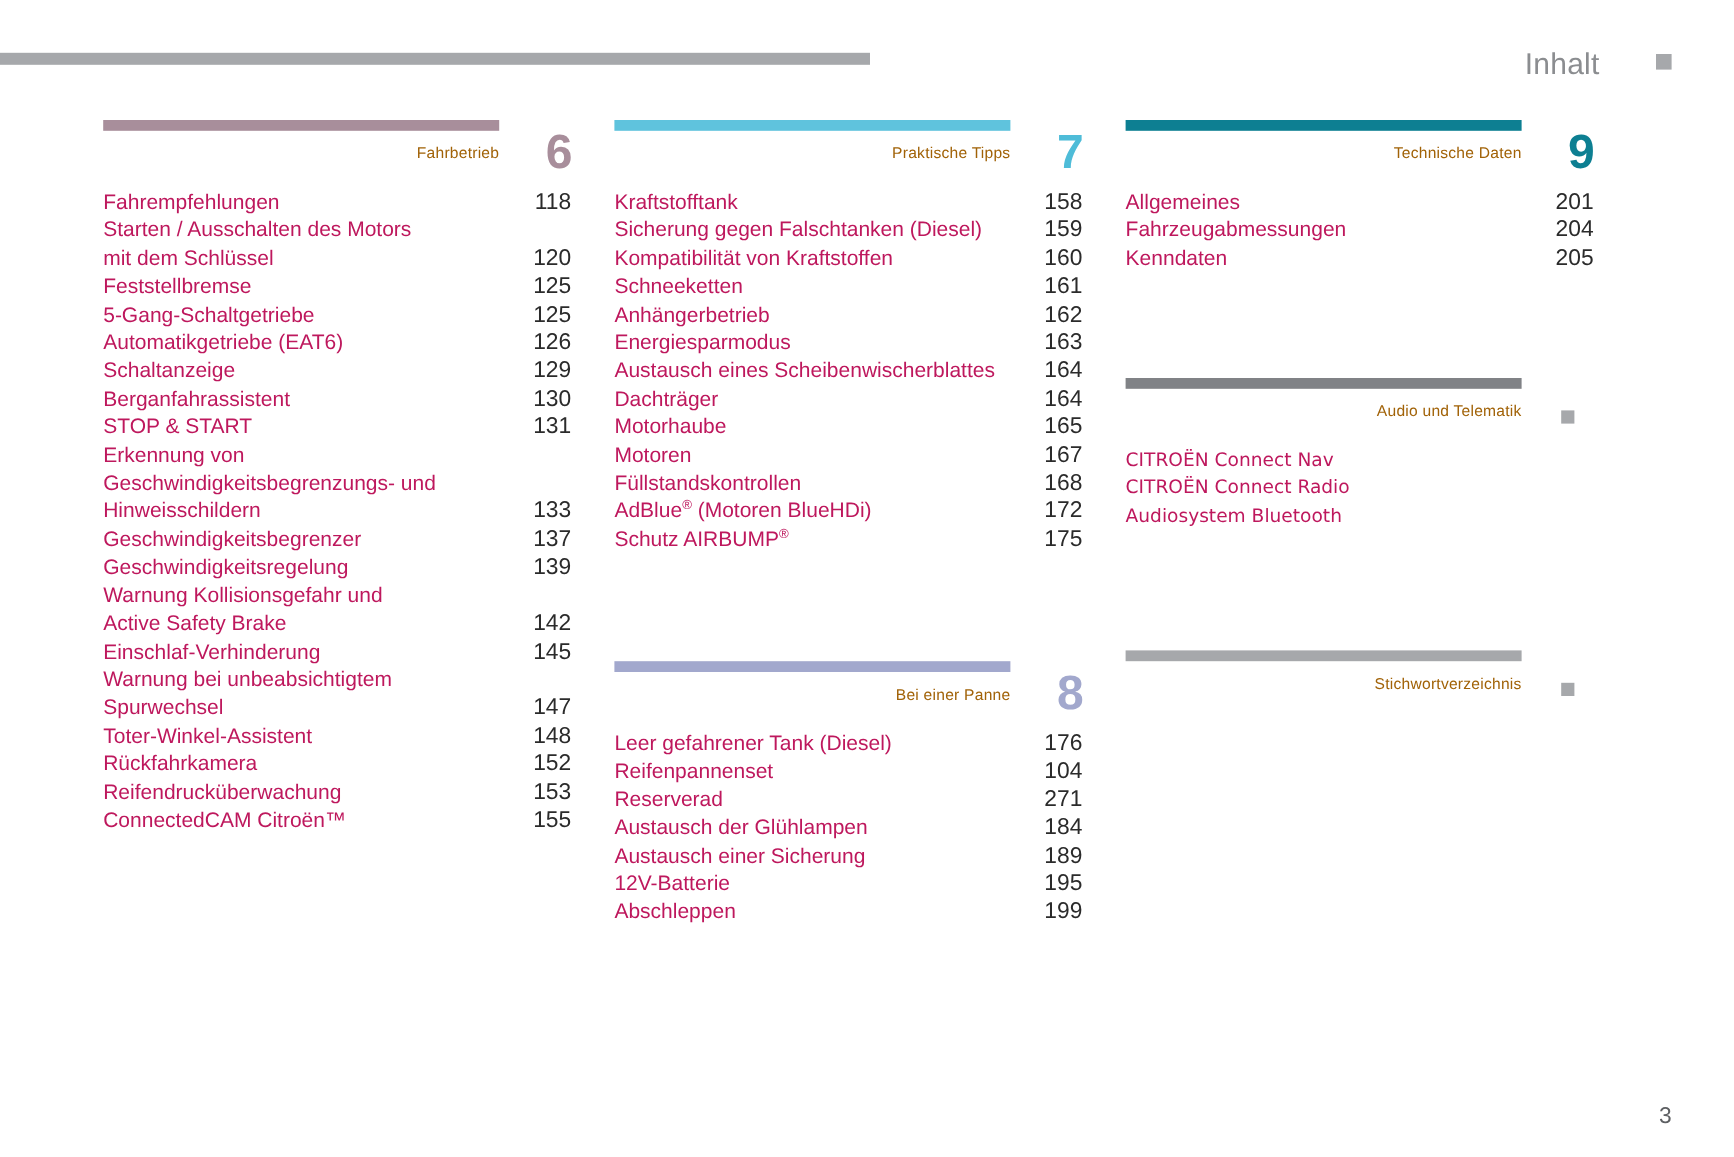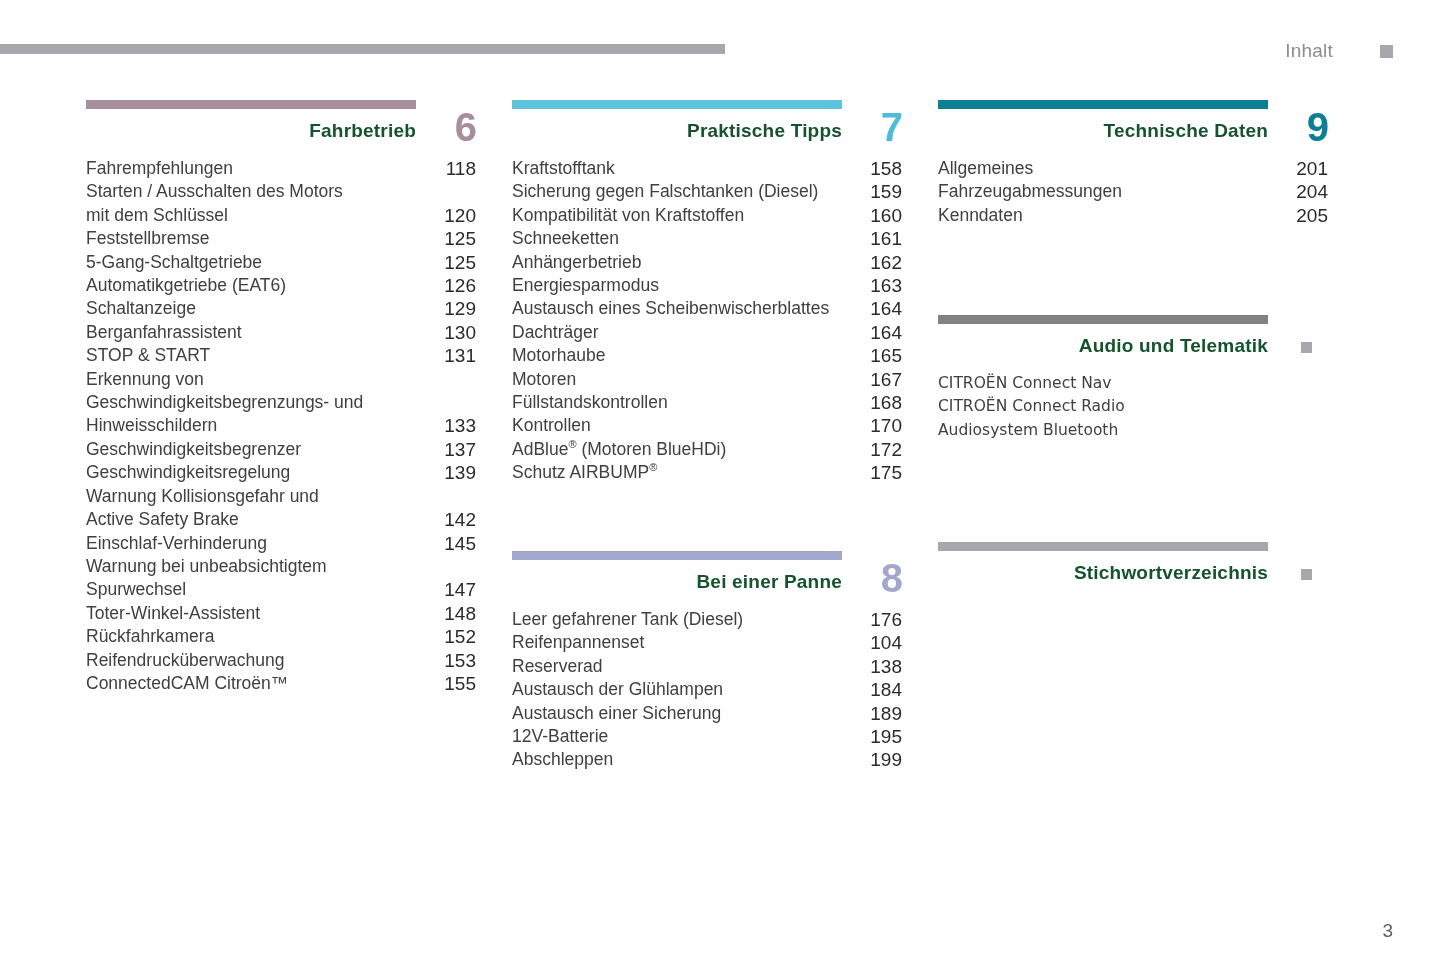--- a/index.html
+++ b/index.html
@@ -22,21 +22,21 @@
     left: 0;
     top: 44px;
     width: 725px;
     height: 10px;
     background: #a6a8ab;
   }
   .header-label {
     position: absolute;
     top: 40px;
     right: 112px;
-    font-size: 19px;
+    font-size: 25px;
     color: #8b8d90;
     letter-spacing: 0.2px;
     white-space: nowrap;
   }
   .header-marker {
     position: absolute;
     top: 45px;
     right: 52px;
     width: 13px;
     height: 13px;
@@ -63,25 +63,24 @@
     background: #a6a8ab;
   }
   .sec-head {
     position: relative;
     height: 46px;
   }
   .sec-title {
     position: absolute;
     right: 60px;
     top: 11px;
-    font-size: 19px;
-    color: #14532d;
+    font-size: 13px;
+    color: #a16207;
     letter-spacing: 0.2px;
     white-space: nowrap;
-    font-weight: bold;
   }
   .sec-num {
     position: absolute;
     right: 0px;
     top: -2px;
     font-size: 40px;
     font-weight: bold;
     line-height: 1;
     letter-spacing: -1px;
   }
@@ -98,21 +97,21 @@
   .toc {
     margin-top: 2px;
   }
   .entry {
     position: relative;
     min-height: 23.4px;
   }
   .entry-label {
     font-size: 17.5px;
     line-height: 23.4px;
-    color: #404040;
+    color: #be185d;
     max-width: 352px;
     white-space: pre-line;
   }
   .entry-page {
     position: absolute;
     right: 0;
     bottom: 0;
     font-size: 19px;
     line-height: 23.4px;
     color: #2b2b2b;
@@ -283,24 +282,20 @@
         </div>
         <div class="entry">
           <div class="entry-label">Motoren</div>
           <div class="entry-page">167</div>
         </div>
         <div class="entry">
           <div class="entry-label">Füllstandskontrollen</div>
           <div class="entry-page">168</div>
         </div>
         <div class="entry">
-          <div class="entry-label">Kontrollen</div>
-          <div class="entry-page">170</div>
-        </div>
-        <div class="entry">
           <div class="entry-label">AdBlue<sup class="reg">®</sup> (Motoren BlueHDi)</div>
           <div class="entry-page">172</div>
         </div>
         <div class="entry">
           <div class="entry-label">Schutz AIRBUMP<sup class="reg">®</sup></div>
           <div class="entry-page">175</div>
         </div>
       </div>
   </div>
 
@@ -314,21 +309,21 @@
         <div class="entry">
           <div class="entry-label">Leer gefahrener Tank (Diesel)</div>
           <div class="entry-page">176</div>
         </div>
         <div class="entry">
           <div class="entry-label">Reifenpannenset</div>
           <div class="entry-page">104</div>
         </div>
         <div class="entry">
           <div class="entry-label">Reserverad</div>
-          <div class="entry-page">138</div>
+          <div class="entry-page">271</div>
         </div>
         <div class="entry">
           <div class="entry-label">Austausch der Glühlampen</div>
           <div class="entry-page">184</div>
         </div>
         <div class="entry">
           <div class="entry-label">Austausch einer Sicherung</div>
           <div class="entry-page">189</div>
         </div>
         <div class="entry">

